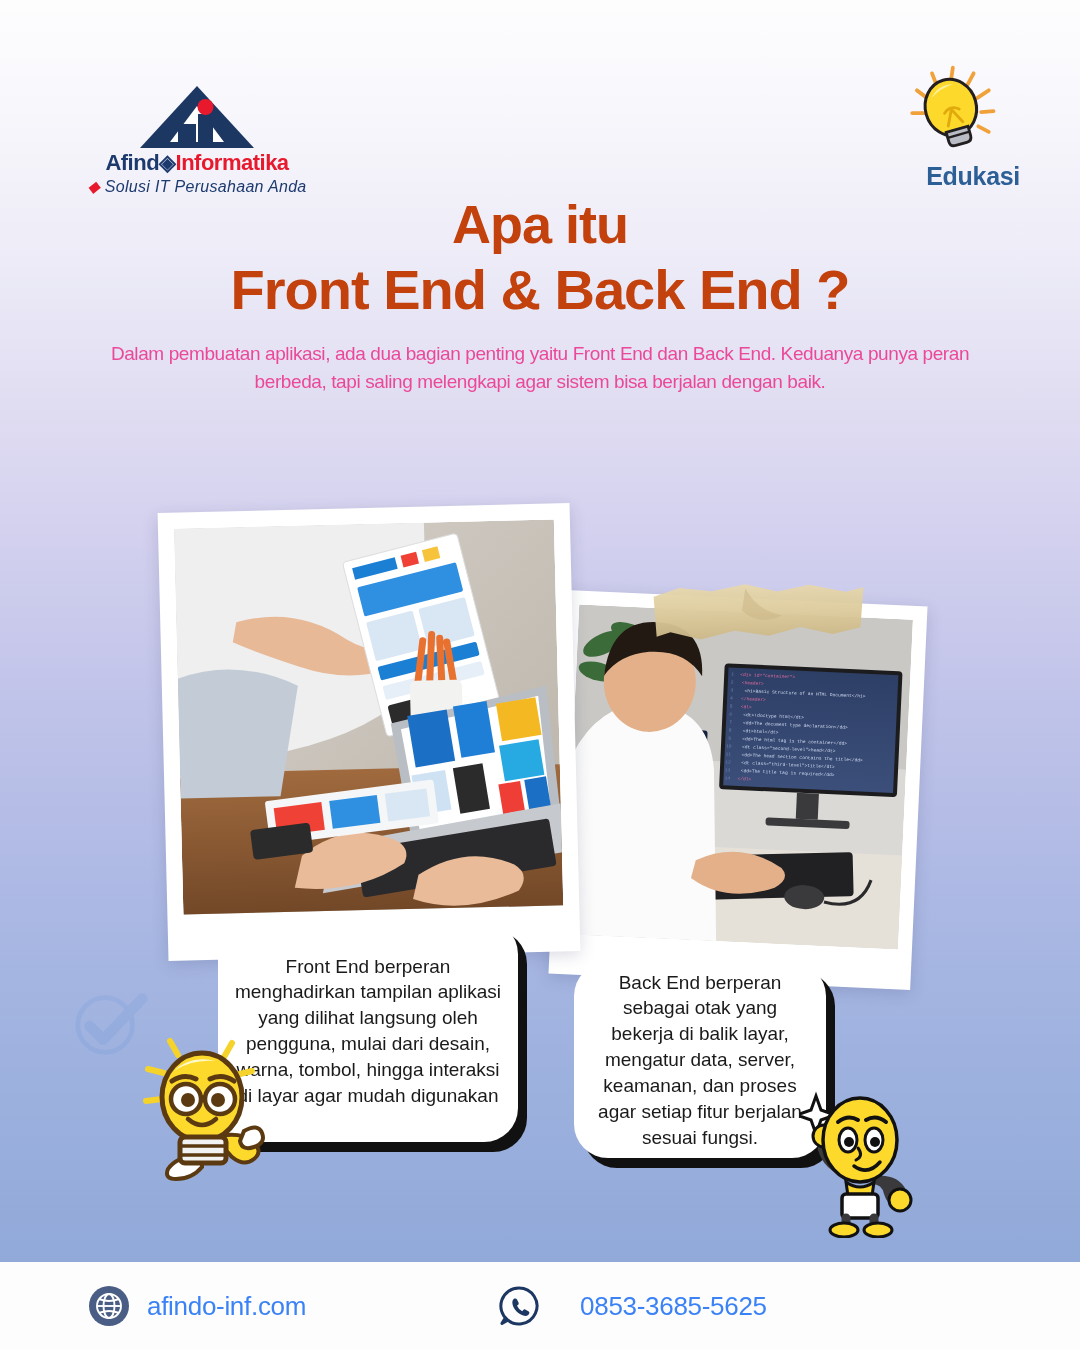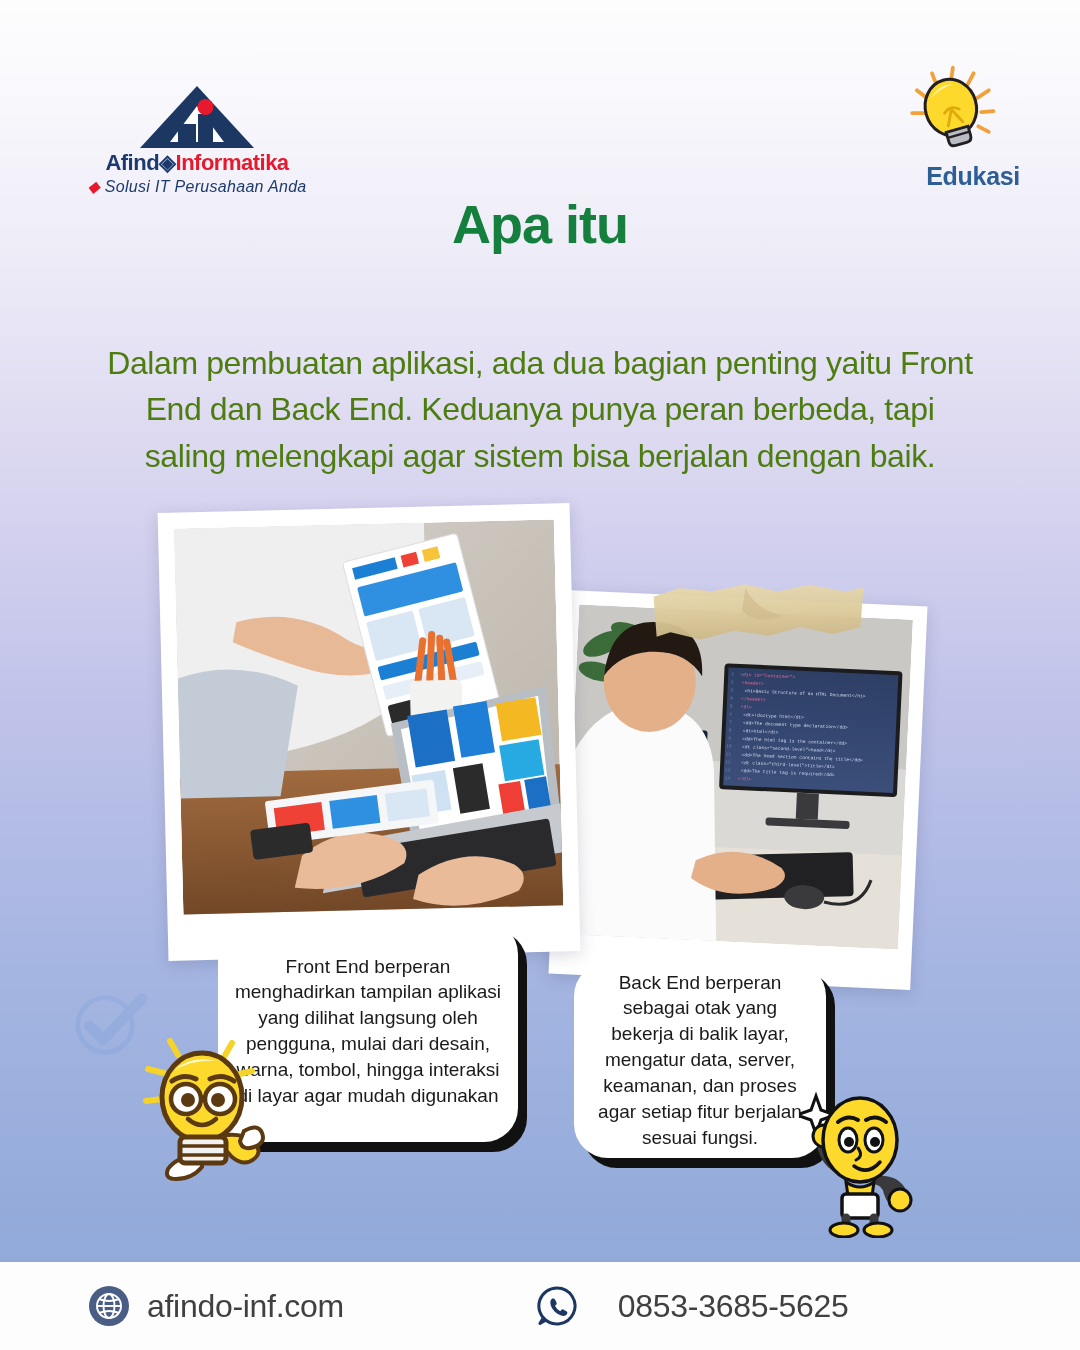--- a/index.html
+++ b/index.html
@@ -25,26 +25,26 @@
               letter-spacing:0.3px; margin-top:3px; font-style:italic; }
   .logo-tag .dot { color:#e8192c; }
 
   .edukasi { position:absolute; right:60px; top:62px; width:140px; text-align:right; }
   .edukasi svg { width:104px; height:104px; display:block; margin:0 auto; }
   .edukasi-label { font-size:25px; font-weight:700; color:#2c5f96;
                    letter-spacing:-0.3px; margin-top:-4px; }
 
   
   .title { position:absolute; left:0; right:0; top:196px; text-align:center;
-           color:#15803d; font-weight:700; line-height:1.07;
+           color:#c2410c; font-weight:700; line-height:1.07;
            font-size:54px; letter-spacing:-1px; }
   .title .l2 { display:block; font-size:56px; margin-top:6px; }
 
   .subtitle { position:absolute; left:105px; width:870px; top:340px;
-              text-align:center; color:#4d7c0f; font-size:32px;
+              text-align:center; color:#ec4899; font-size:19px;
               line-height:1.45; letter-spacing:-0.4px; }
 
   
   .wm-check { position:absolute; left:62px; top:985px; width:98px; height:80px;
               opacity:.16; }
 
   
   .photo { position:absolute; background:#fff; box-shadow:0 4px 16px rgba(40,50,90,.17); }
   .photo .inner { width:100%; height:100%; overflow:hidden; position:relative; }
 
@@ -69,21 +69,21 @@
   .mascot { position:absolute; z-index:7; }
   #mascot-left  { left:140px; top:1025px; width:132px; height:160px; }
   #mascot-right { left:800px; top:1078px; width:122px; height:160px; }
 
   
   .footer { position:absolute; left:0; bottom:0; width:1080px; height:88px;
             background:#fdfdfd; display:flex; align-items:center; }
   .f-item { display:flex; align-items:center; gap:17px; }
   #footer-web  { margin-left:88px; }
   #footer-wa   { margin-left:192px;gap:40px; }
-  .f-text { font-size:32px; color:#404040; letter-spacing:-0.3px; }
+  .f-text { font-size:26px; color:#3b82f6; letter-spacing:-0.3px; }
   .f-ico { width:42px; height:42px; display:block; flex:none; }
 </style>
 </head>
 <body>
 
 <div class="logo-wrap">
   <svg class="logo-mark" viewBox="0 0 250 76">
     <path d="M125 6 L182 68 L68 68 Z" fill="#1d3763"></path>
     <path d="M125 26 L152 62 L98 62 Z" fill="#ffffff"></path>
     <rect x="106" y="44" width="18" height="18" fill="#1d3763"></rect>
@@ -117,20 +117,21 @@
       <path d="M45 72 h24 v10 q0 6 -6 6 h-12 q-6 0 -6 -6 Z" fill="#b9bcc4" stroke="#231f20" stroke-width="3"></path>
       <line x1="45" y1="78" x2="69" y2="78" stroke="#231f20" stroke-width="2.4"></line>
       <path d="M57 50 l-8 16 M57 50 l8 16 M49 52 q8 -7 16 0" fill="none" stroke="#e0a90c" stroke-width="3" stroke-linecap="round"></path>
     </g>
   </svg>
   <div class="edukasi-label">Edukasi</div>
 </div>
 
 <h1 class="title">
   <span>Apa itu</span>
+  <span class="l2">Front End &amp; Back End ?</span>
 </h1>
 
 <p class="subtitle">Dalam pembuatan aplikasi, ada dua bagian penting yaitu Front End dan Back End. Keduanya punya peran berbeda, tapi saling melengkapi agar sistem bisa berjalan dengan baik.</p>
 
 <svg class="wm-check" viewBox="0 0 100 82">
   <circle cx="44" cy="41" r="28" fill="none" stroke="#5b93d8" stroke-width="5"></circle>
   <path d="M28 42 l14 14 L82 14" fill="none" stroke="#5b93d8" stroke-width="11" stroke-linecap="round" stroke-linejoin="round"></path>
 </svg>
 
 <div class="photo" id="photo-left">

